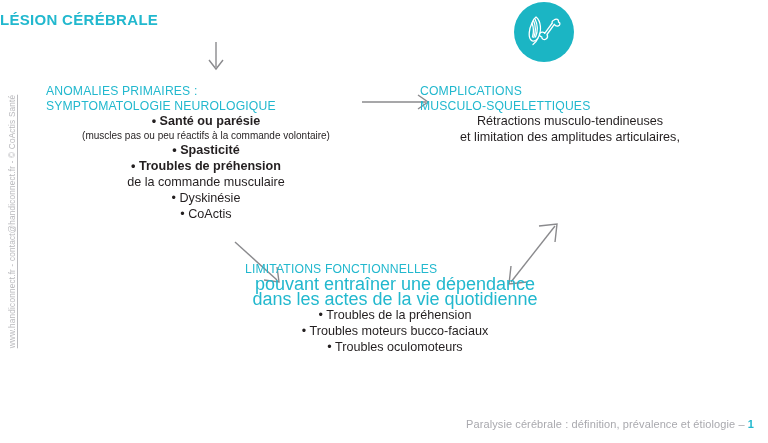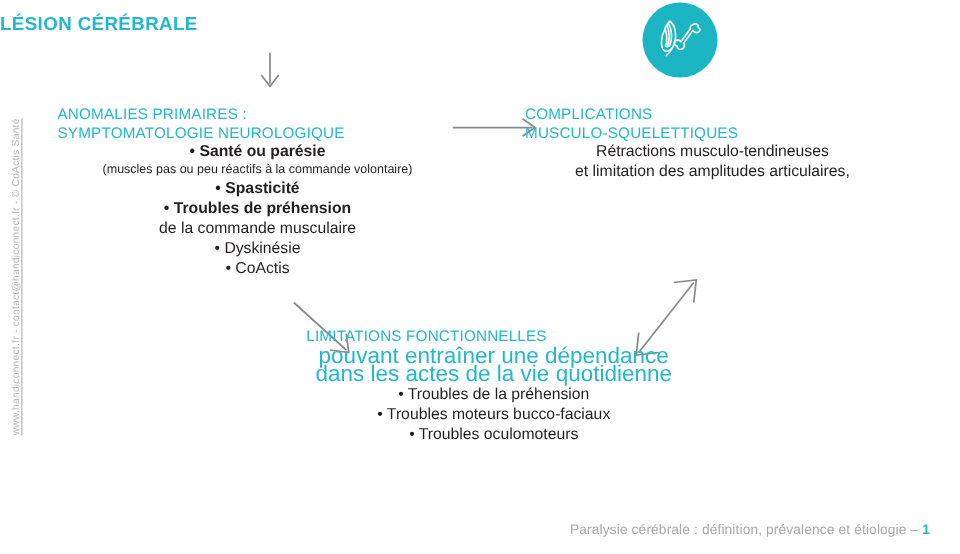--- a/index.html
+++ b/index.html
@@ -152,21 +152,21 @@
     position: absolute;
     left: 505px;
     top: 218px;
     width: 60px;
     height: 72px;
   }
 
   
   .footer {
     position: absolute;
-    right: 24px;
+    right: 14px;
     bottom: 13px;
     font-size: 11px;
     color: #a9a9ae;
     letter-spacing: 0.1px;
   }
   .footer .page-num {
     color: #22b8ce;
     font-weight: bold;
   }
 </style>

